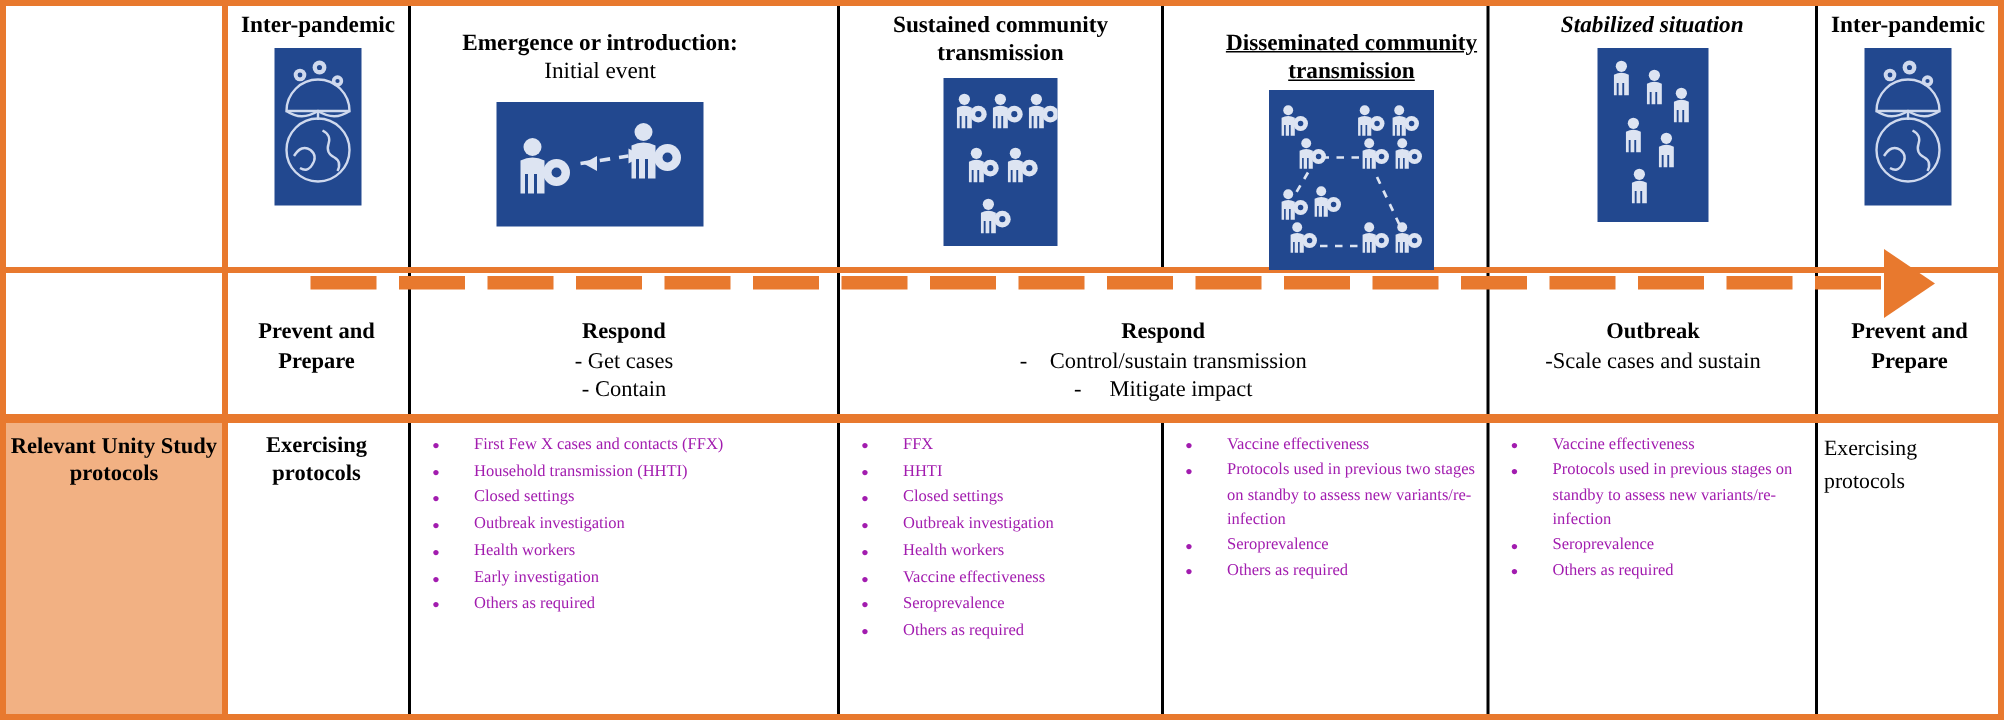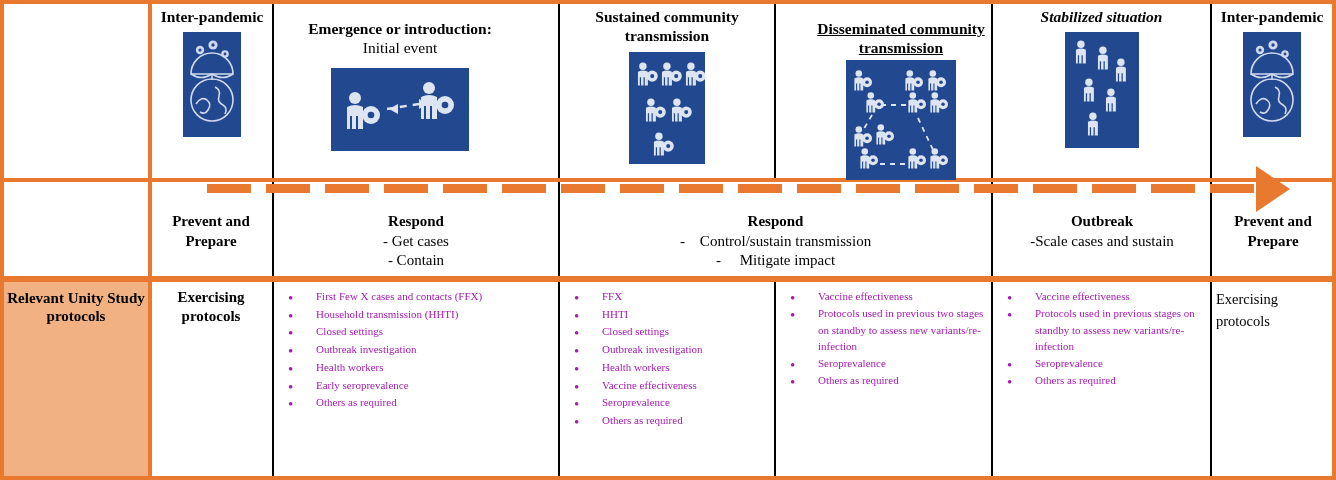--- a/index.html
+++ b/index.html
@@ -421,21 +421,21 @@
     <span>Exercising protocols</span>
   </div>
 
   <div class="abs" style="left:270px;top:284px;width:282px;">
     <ul class="plist">
       <li>First Few X cases and contacts (FFX)</li>
       <li>Household transmission (HHTI)</li>
       <li>Closed settings</li>
       <li>Outbreak investigation</li>
       <li>Health workers</li>
-      <li>Early seroprevalence</li>
+      <li>Early investigation</li>
       <li>Others as required</li>
     </ul>
   </div>
 
   <div class="abs" style="left:556px;top:284px;width:212px;">
     <ul class="plist">
       <li>FFX</li>
       <li>HHTI</li>
       <li>Closed settings</li>
       <li>Outbreak investigation</li>

